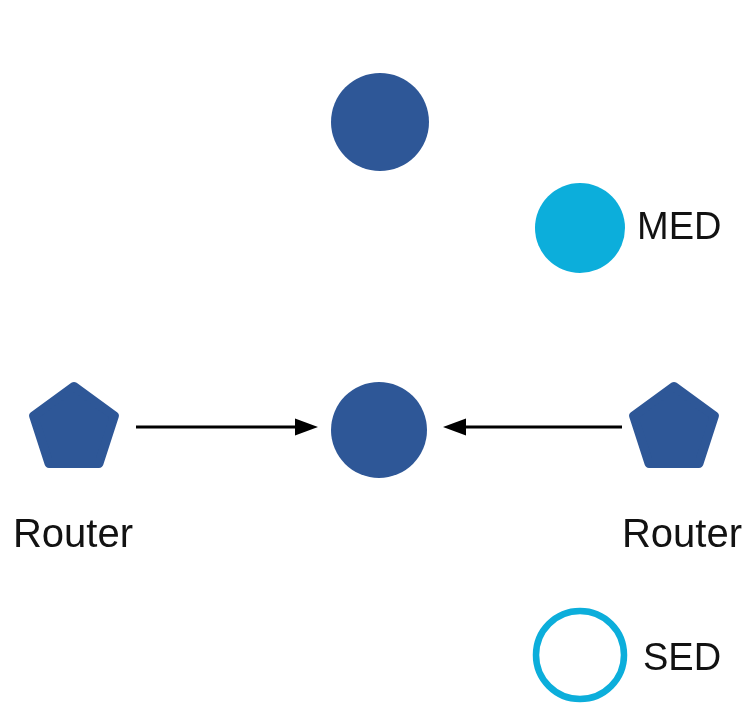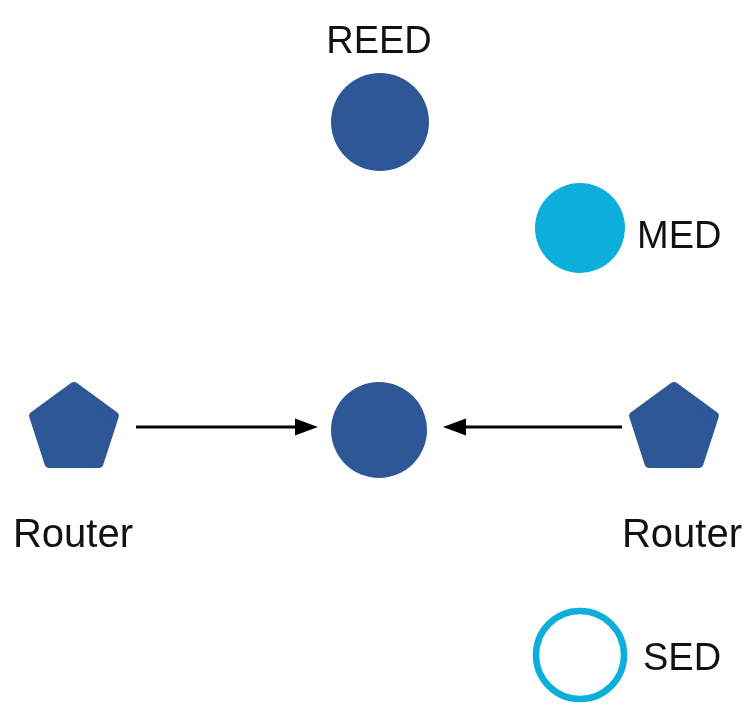--- a/index.html
+++ b/index.html
@@ -66,23 +66,22 @@
 
     <polygon points="674,386.5 714.4,415.9 699,463.4 649,463.4 633.6,415.9" stroke-width="9" stroke-linejoin="round" fill="#2E5797" stroke="#2E5797"></polygon>
 
     <line x1="136" y1="427" x2="297" y2="427" stroke-width="3" stroke="#000000"></line>
     <polygon points="318,427 295,418.5 295,435.5" fill="#000000"></polygon>
 
     <line x1="622" y1="427" x2="465" y2="427" stroke-width="3" stroke="#000000"></line>
     <polygon points="443,427 466,418.5 466,435.5" fill="#000000"></polygon>
   </svg>
 
-  <div class="label node-label centered" style="left:379px; top:21px;">REED</div>
 
-  <div class="label node-label" style="left:637px; top:207px;margin-top:9px;">MED</div>
+  <div class="label node-label" style="left:637px; top:207px;">MED</div>
 
 
   <div class="label router-label" style="left:73px; top:481px;">Router</div>
 
   <div class="label router-label" style="left:682px; top:481px;">Router</div>
 
   <div class="label node-label" style="left:643px; top:638px;">SED</div>
 
 </div>
 

